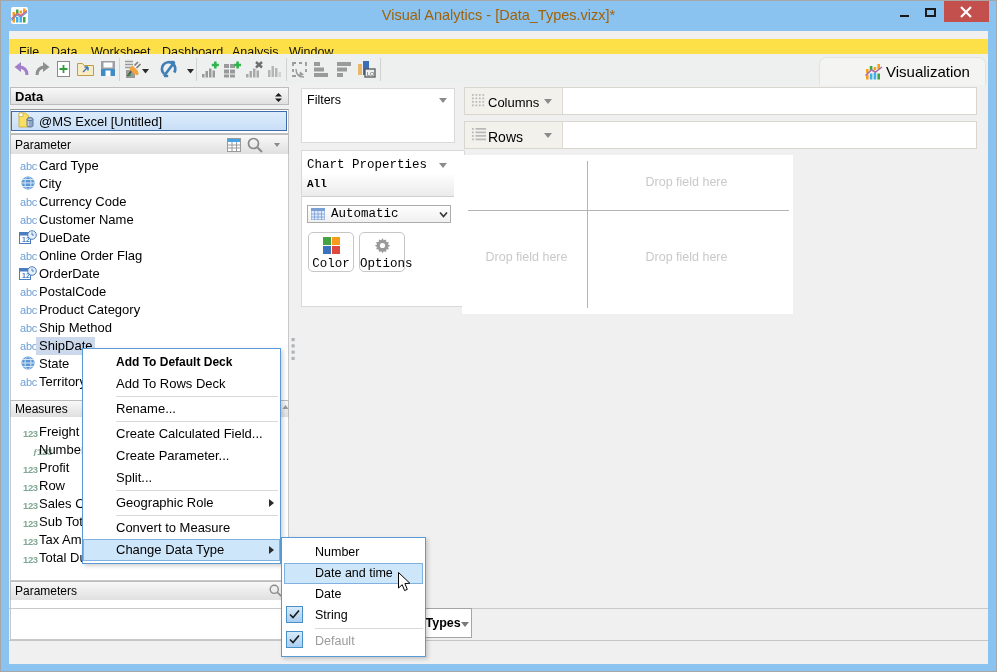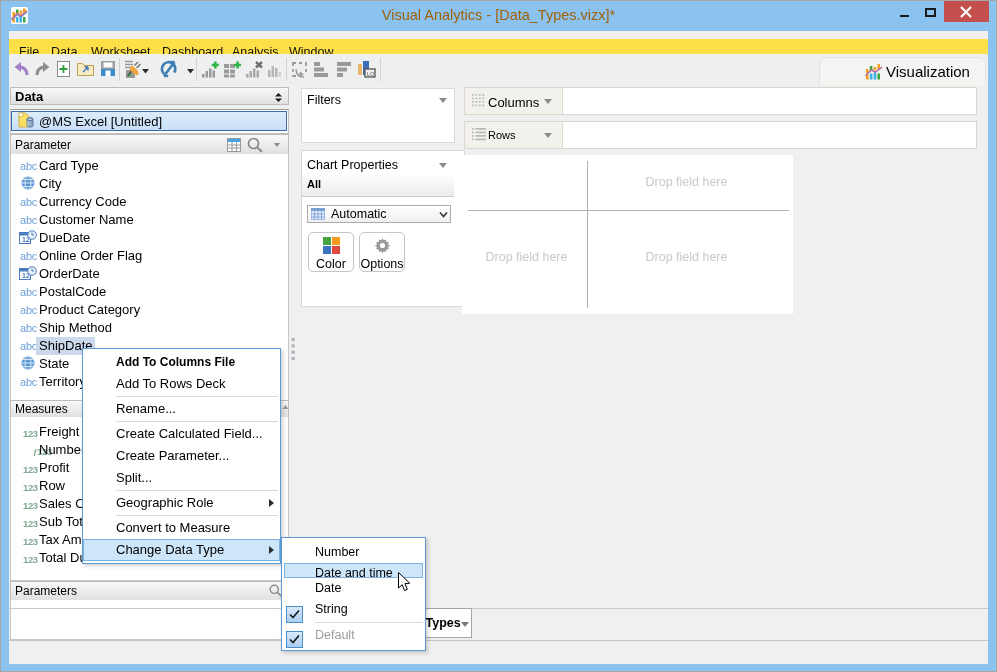--- a/index.html
+++ b/index.html
@@ -352,21 +352,21 @@
         <rect x="0" y="8" width="4" height="4"></rect>
         <rect x="0" y="16" width="4" height="4"></rect>
         <rect x="0" y="24" width="4" height="4"></rect>
       </g>
     </svg>
 
   <div class="mbox" style="left:301px;top:88px;width:154px;height:55px;">
     <div class="abs" style="left:5px;top:4px;font-size:12.5px;">Filters</div>
     <div class="droparrow" style="left:137px;top:9px;"></div>
   </div>
-  <div class="mbox" style="left:301px;top:150px;width:164px;height:157px;">
+  <div class="mbox" style="left:301px;top:150px;width:164px;height:157px;font-family:Liberation Mono, monospace;">
     <div class="abs" style="left:5px;top:7px;font-size:12.5px;">Chart Properties</div>
     <div class="droparrow" style="left:137px;top:12px;"></div>
     <div class="abs" style="left:0px;top:23px;width:152px;height:23px;background:linear-gradient(#fefefe,#ebebeb);border-bottom:1px solid #cfcfcf"></div>
     <div class="abs" style="left:5px;top:27px;font-size:11px;font-weight:bold;">All</div>
     <div class="abs" style="left:5px;top:54px;width:144px;height:18px;border:1px solid #ababab;background:linear-gradient(#fefefe,#f0f0f0)">
       <svg class="abs" style="left:3px;top:2px" width="14" height="12" viewBox="0 0 14 12">
           <rect width="14" height="12" fill="#dfeafb" stroke="#7a9fd4" stroke-width="1"></rect>
           <rect width="14" height="3" fill="#7a9fd4"></rect>
           <path d="M3.5 0V12 M7 0V12 M10.5 0V12 M0 6H14 M0 9H14" stroke="#7a9fd4" stroke-width="0.8"></path>
         </svg>
@@ -425,56 +425,56 @@
           <rect x="0" y="0" width="2" height="2"></rect>
           <rect x="4" y="0" width="12" height="2"></rect>
       <rect x="0" y="4" width="2" height="2"></rect>
           <rect x="4" y="4" width="12" height="2"></rect>
       <rect x="0" y="8" width="2" height="2"></rect>
           <rect x="4" y="8" width="12" height="2"></rect>
       <rect x="0" y="12" width="2" height="2"></rect>
           <rect x="4" y="12" width="12" height="2"></rect>
         </g>
     </svg>
-    <span class="abs" style="left:23px;top:7px;font-size:11px;">Rows</span>
+    <span class="abs" style="left:23px;top:7px;font-size:14px;">Rows</span>
     <div class="droparrow" style="left:79px;top:11px;"></div>
   </div>
   <div class="abs" style="left:462px;top:155px;width:331px;height:159px;background:#fff;"></div>
   <div class="abs" style="left:587px;top:161px;width:1px;height:147px;background:#b3b3b3"></div>
   <div class="abs" style="left:468px;top:210px;width:321px;height:1px;background:#b3b3b3"></div>
   <div class="abs" style="left:584px;top:155px;width:205px;height:55px;text-align:center;line-height:55px;font-size:12.5px;color:#c9c9c9">Drop field here</div>
   <div class="abs" style="left:462px;top:230px;width:129px;height:55px;text-align:center;line-height:55px;font-size:12.5px;color:#c9c9c9">Drop field here</div>
   <div class="abs" style="left:584px;top:230px;width:205px;height:55px;text-align:center;line-height:55px;font-size:12.5px;color:#c9c9c9">Drop field here</div>
 
   <div class="abs" style="left:9px;top:608px;width:979px;height:1px;background:#c9c9c9"></div>
   <div class="abs" style="left:9px;top:640px;width:979px;height:1px;background:#c5c5c5"></div>
   <div class="abs" style="left:378px;top:608px;width:94px;height:30px;background:#fff;border:1px solid #a5a5a5;">
     <span class="abs" style="left:16px;top:7px;font-size:12.5px;font-weight:bold;">Data Types</span>
     <div class="droparrow" style="left:82px;top:13px;border-top-color:#7a7a7a"></div>
   </div>
 
   <div class="menu" id="ctxmenu" style="left:82px;top:348px;width:199px;padding:2px 0;">
-    <div class="mi" style="font-weight:bold;font-size:12px">Add To Columns File</div>
+    <div class="mi" style="font-weight:bold;font-size:12px">Add To Default Deck</div>
     <div class="mi">Add To Rows Deck</div>
     <div class="msep"></div>
     <div class="mi">Rename...</div>
     <div class="msep"></div>
     <div class="mi">Create Calculated Field...</div>
     <div class="mi">Create Parameter...</div>
     <div class="mi">Split...</div>
     <div class="msep"></div>
     <div class="mi">Geographic Role<span class="sub"></span></div>
     <div class="msep"></div>
     <div class="mi">Convert to Measure</div>
     <div class="mi hl">Change Data Type<span class="sub"></span></div>
   </div>
 
   <div class="menu" id="submenu" style="left:281px;top:537px;width:145px;padding:4px 0;font-size:12.5px;">
     <div class="mi" style="height:21px;line-height:21px;padding-left:33px;">Number</div>
-    <div class="mi hl" style="height:15px;line-height:21px;padding-left:31px;margin:0 2px;">Date and time</div>
+    <div class="mi hl" style="height:21px;line-height:21px;padding-left:31px;margin:0 2px;">Date and time</div>
     <div class="mi" style="height:21px;line-height:21px;padding-left:33px;">Date</div>
     <div class="mi" style="height:21px;line-height:21px;padding-left:33px;">String</div>
     <div class="msep" style="margin:2px 2px 2px 33px"></div>
     <div class="mi" style="height:21px;line-height:21px;padding-left:33px;color:#9b9b9b">Default</div>
   </div>
 
   <div class="abs" style="left:286px;top:606px;width:17px;height:17px;background:linear-gradient(#d7eafa,#a9cef1);border:1px solid #4a90c8;"></div>
   <svg class="abs" style="left:289px;top:610px" width="11" height="9" viewBox="0 0 11 9">
       <path d="M1 4.5 L4 7.5 L10 0.5" stroke="#1a1a1a" stroke-width="1.6" fill="none"></path>
     </svg>

